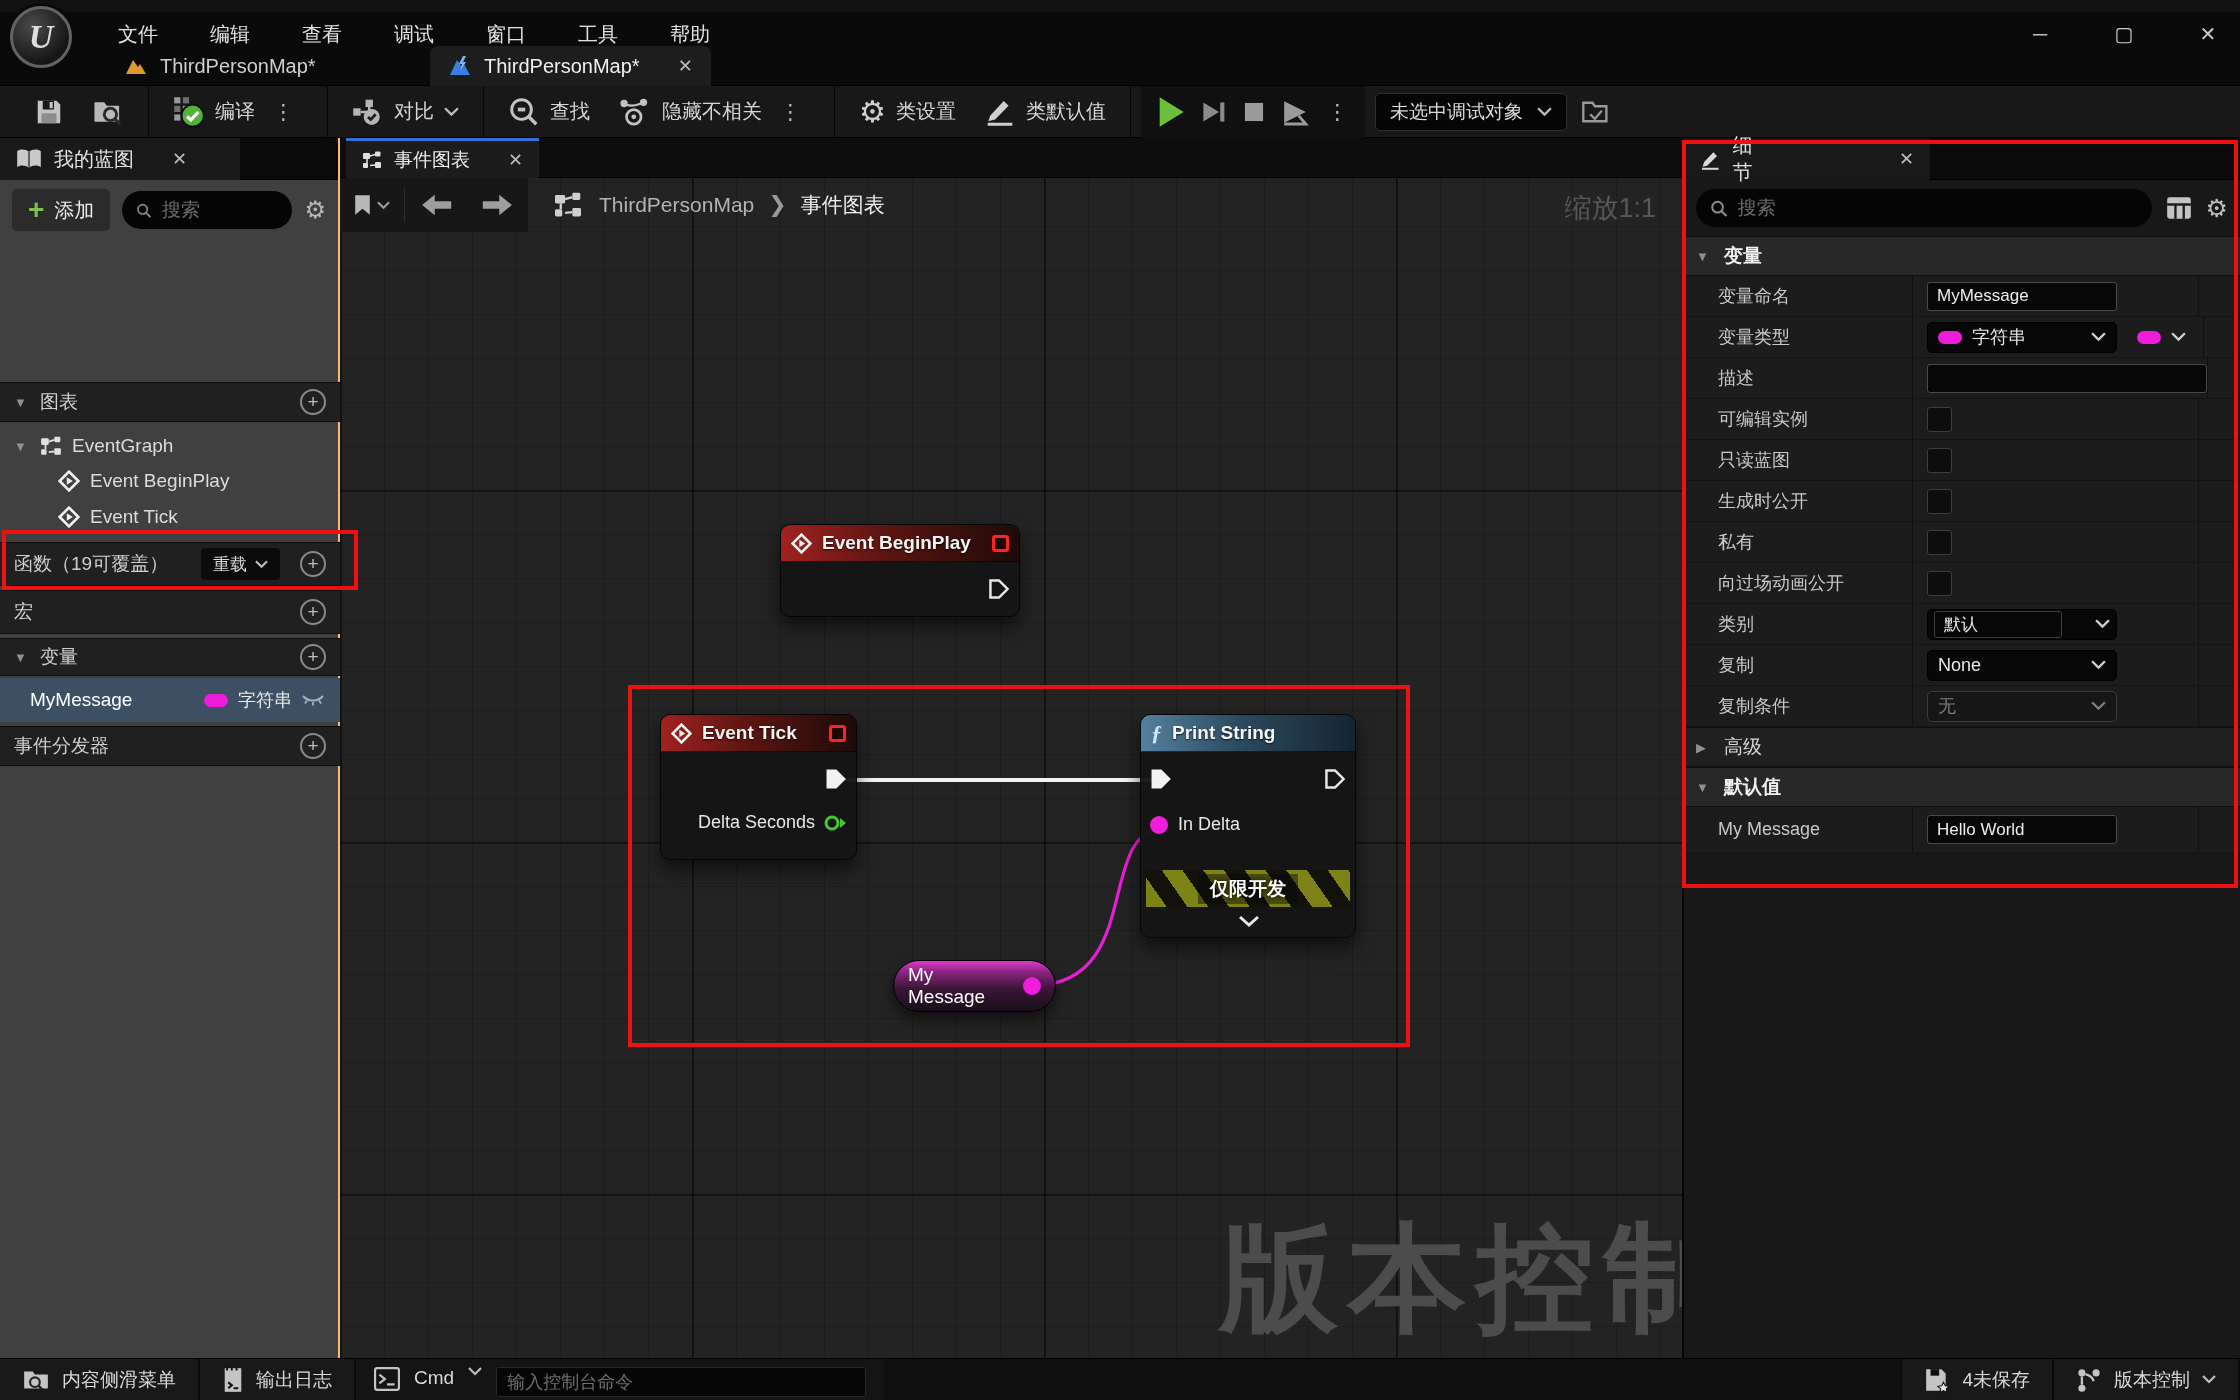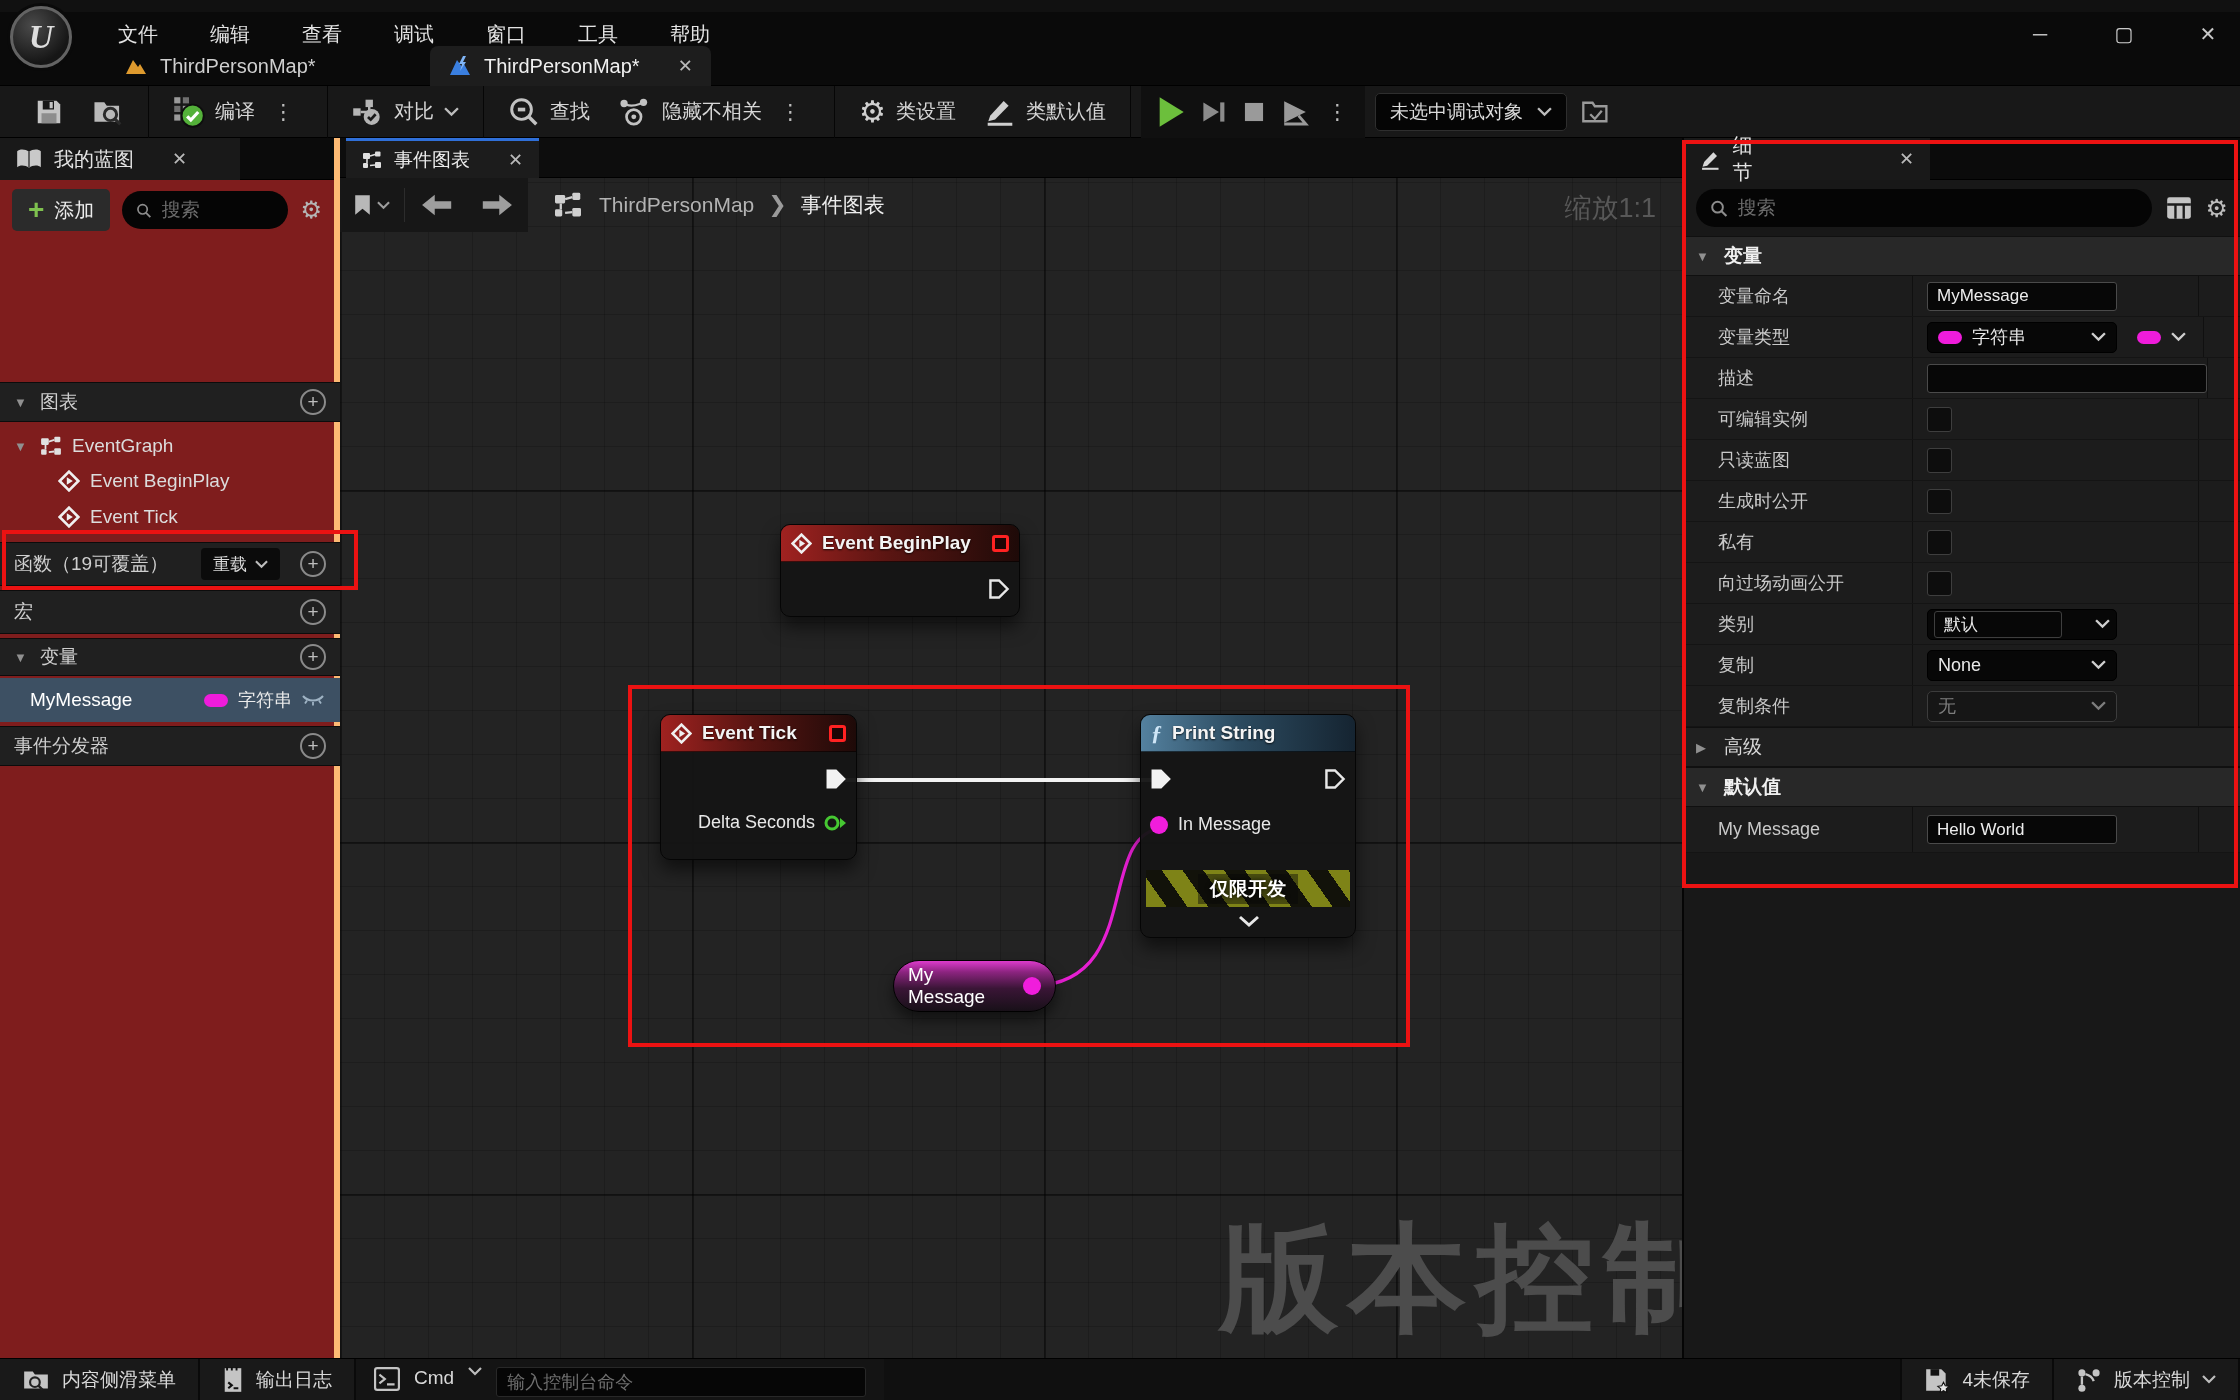--- a/index.html
+++ b/index.html
@@ -56,21 +56,21 @@
   .tri { color:#909090; font-size:13px; width:16px; }
   .plus-circle { margin-left:auto; width:26px; height:26px; border-radius:50%; border:2px solid #8a8a8a;
     color:#bdbdbd; font-size:19px; line-height:22px; text-align:center; }
   .searchpill { display:flex; align-items:center; gap:10px; background:#050505; border-radius:19px;
     height:38px; padding:0 14px; }
   .searchpill input { background:transparent; border:none; outline:none; color:#ddd; font-size:19px; width:100%;
     font-family:inherit; }
   .searchpill input::placeholder { color:#6d6d6d; }
 
   
-  .left-panel { position:absolute; left:0; top:138px; width:340px; height:1220px; background:#7f1d1d; border-right:6px solid #fdba74; }
+  .left-panel { position:absolute; left:0; top:138px; width:340px; height:1220px; background:#404040; border-right:2px solid #fdba74; }
   .lp-toolbar { position:absolute; left:0; top:42px; width:100%; height:60px; display:flex; align-items:center; gap:12px; padding:0 12px; }
   .add-btn { display:flex; align-items:center; gap:10px; background:#2b2b2b; border-radius:5px; height:42px; padding:0 16px; }
   .add-btn .plus { color:#7ec14f; font-size:28px; font-weight:bold; line-height:1; }
   .add-btn .label { color:#ececec; font-size:20px; }
   .lp-row { display:flex; align-items:center; gap:10px; padding:0 14px; }
   .lp-row .label { font-size:19px; color:#dcdcdc; }
   .overload-btn { margin-left:auto; display:flex; align-items:center; gap:8px; background:#0b0b0b;
     border-radius:4px; height:32px; padding:0 12px; }
   .overload-btn .label { font-size:17px; color:#d8d8d8; }
   .var-row { position:absolute; left:0; top:540px; width:340px; height:44px; background:#3d5063;
@@ -503,21 +503,21 @@
       <div class="pin-row" style="justify-content:space-between;padding-top:16px;">
         <svg width="22" height="22" viewBox="0 0 18 18">
             <path d="M2 2 h7 l7 7 -7 7 h-7 Z" fill="#f2f2f2" stroke="#f2f2f2" stroke-width="1.5"></path>
           </svg>
         <svg width="22" height="22" viewBox="0 0 18 18">
             <path d="M2 2 h7 l7 7 -7 7 h-7 Z" fill="none" stroke="#e8e8e8" stroke-width="2"></path>
           </svg>
       </div>
       <div class="pin-row" style="gap:10px;padding-top:24px;">
         <span class="pin-dot"></span>
-        <span class="pin-label">In Message</span>
+        <span class="pin-label">In Delta</span>
       </div>
       <div class="hazard">
         <span>仅限开发</span>
       </div>
       <svg width="22" height="14" viewBox="0 0 22 14" style="position:absolute;left:97px;bottom:8px;">
           <path d="M2 2 l9 8 9-8" stroke="#e8e8e8" stroke-width="3" fill="none"></path>
         </svg>
     </div>
 
     <div class="var-node" style="left:553px;top:822px;width:163px;height:52px;">

